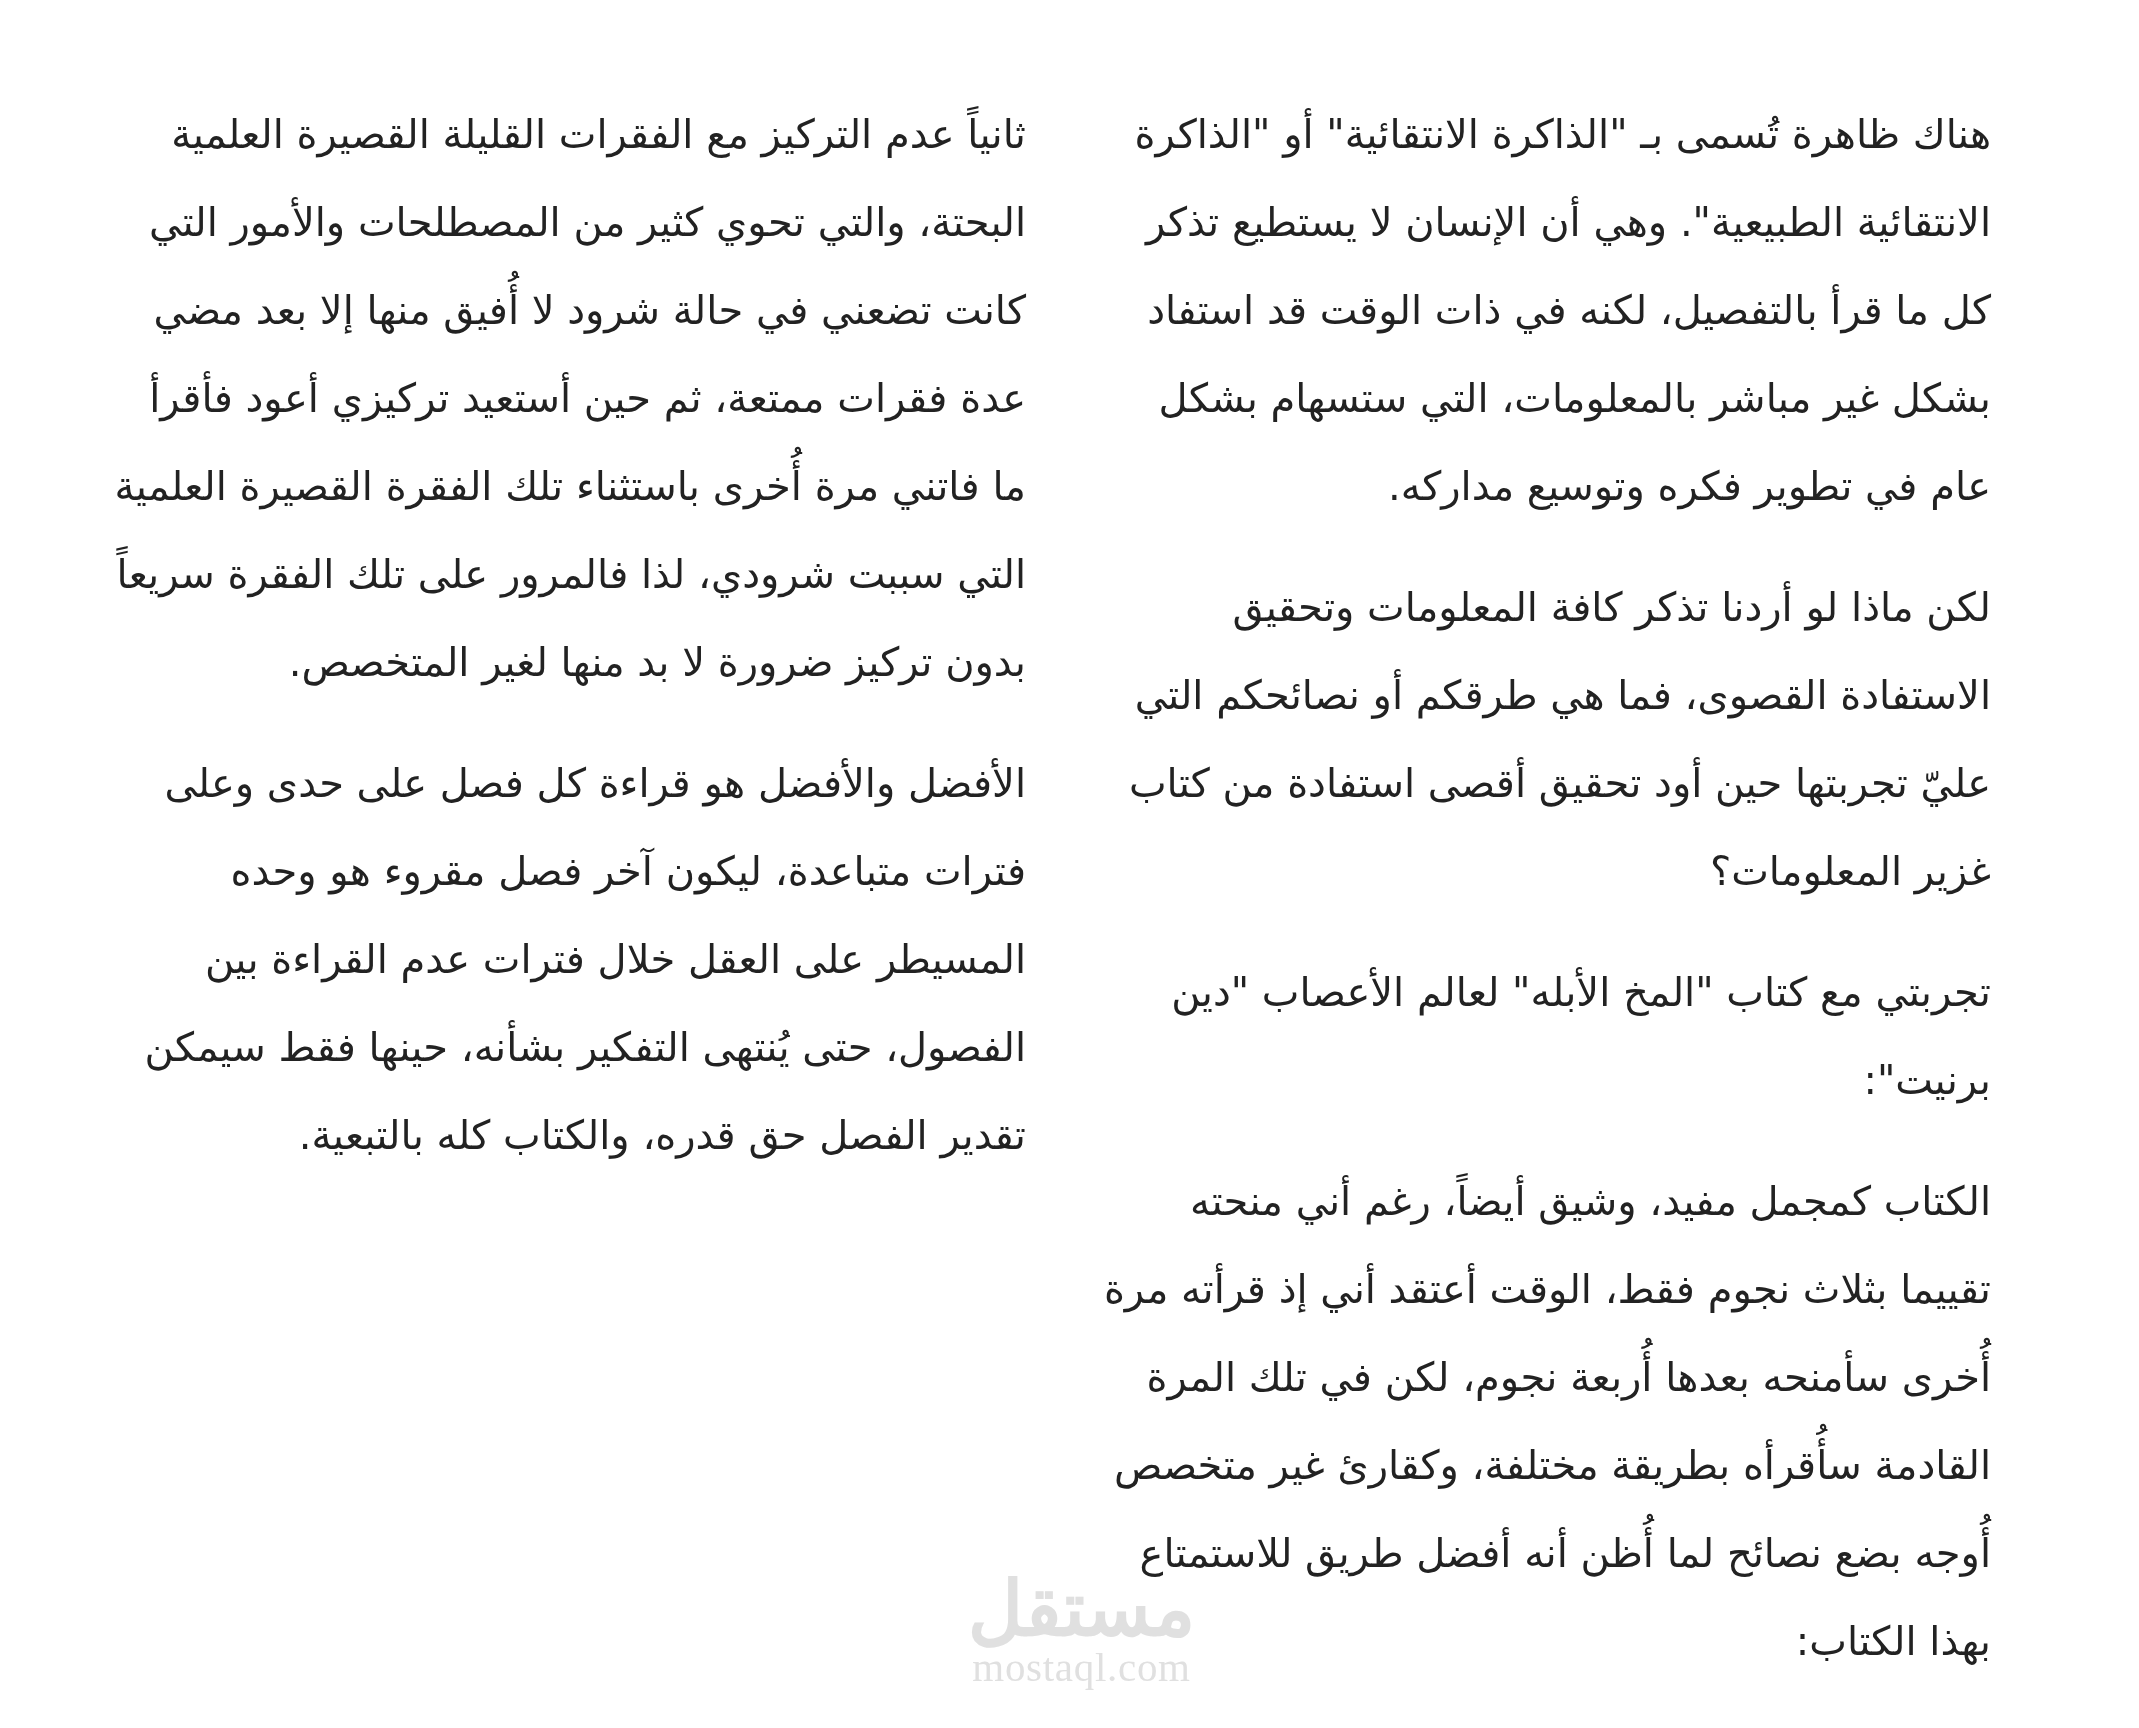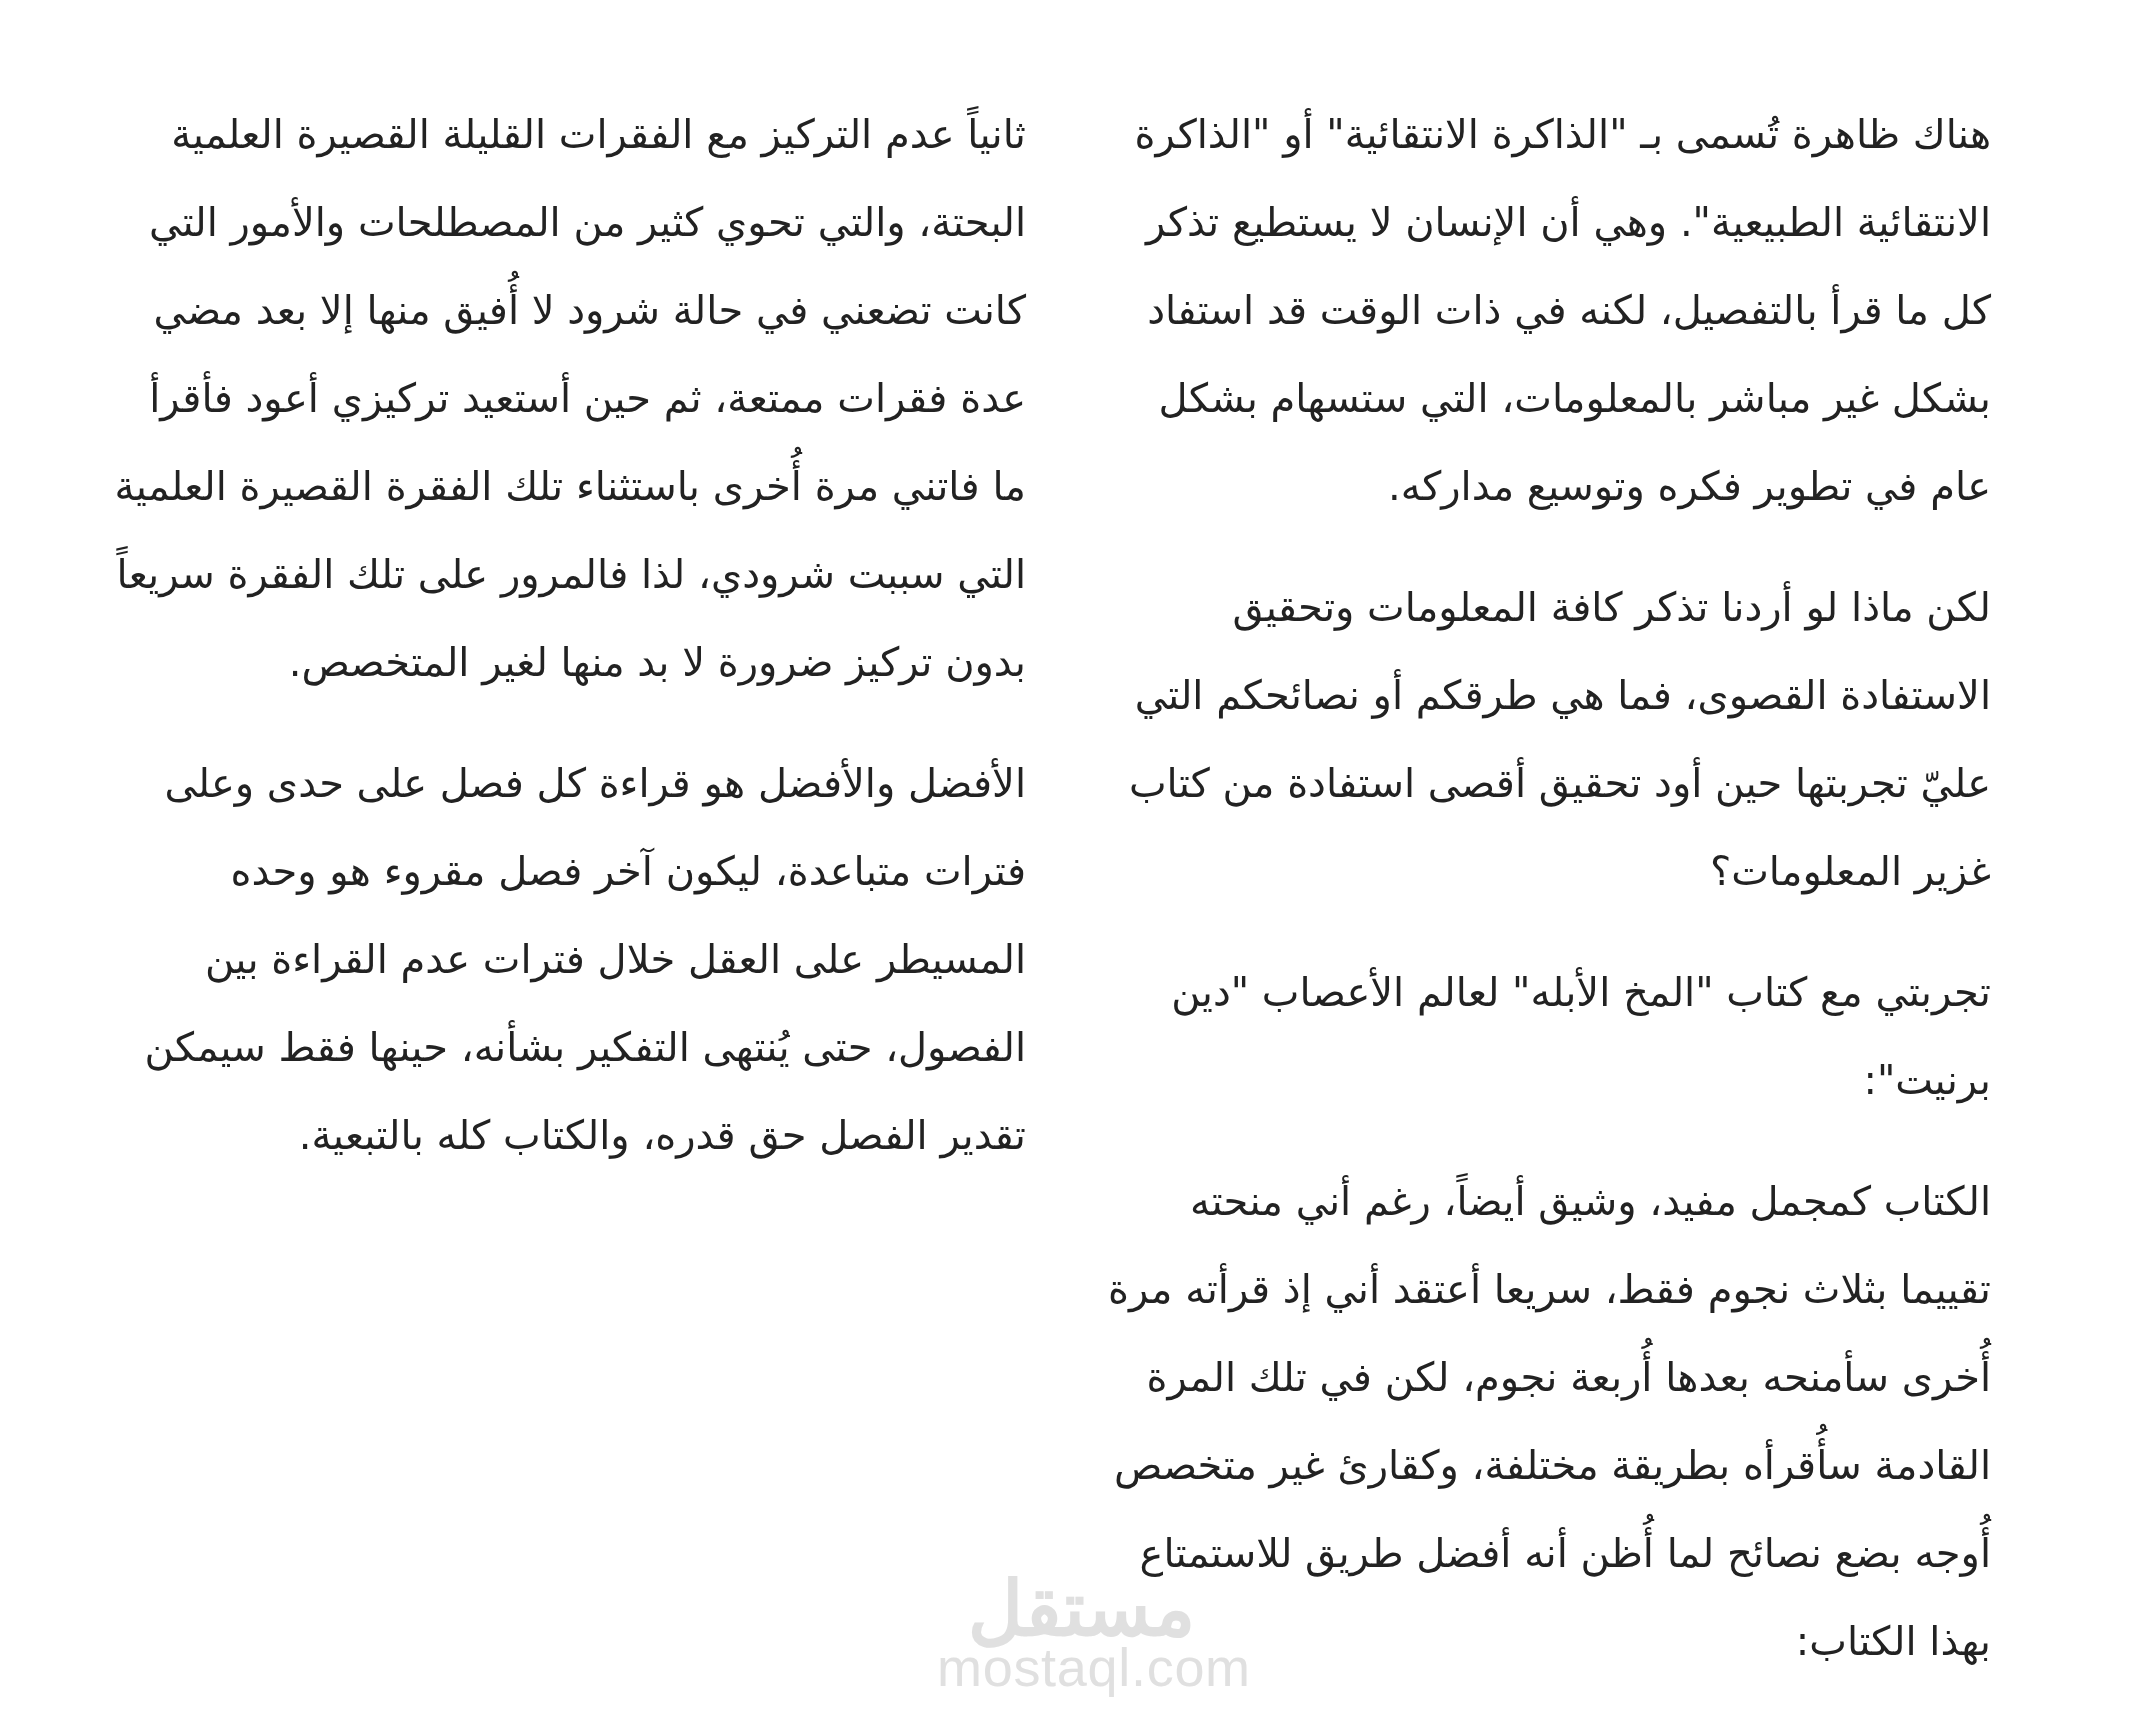--- a/index.html
+++ b/index.html
@@ -52,36 +52,36 @@
     .wm-arabic {
       display: block;
       font-family: Liberation Serif, serif;
       font-weight: bold;
       font-size: 76px;
       line-height: 76px;
       direction: rtl;
     }
     .wm-latin {
       display: block;
-      font-family: Liberation Sans, sans-serif;
-      font-size: 54px;
+      font-family: Liberation Serif, serif;
+      font-size: 41px;
       line-height: 41px;
       letter-spacing: 0.7px;
     }
   </style>
 </head>
 <body>
 
 <div class="page">
 
   <div class="column col-right">
     <p class="para">هناك ظاهرة تُسمى بـ "الذاكرة الانتقائية" أو "الذاكرة الانتقائية الطبيعية". وهي أن الإنسان لا يستطيع تذكر كل ما قرأ بالتفصيل، لكنه في ذات الوقت قد استفاد بشكل غير مباشر بالمعلومات، التي ستسهام بشكل عام في تطوير فكره وتوسيع مداركه.</p>
     <p class="para">لكن ماذا لو أردنا تذكر كافة المعلومات وتحقيق الاستفادة القصوى، فما هي طرقكم أو نصائحكم التي عليّ تجربتها حين أود تحقيق أقصى استفادة من كتاب غزير المعلومات؟</p>
     <p class="para">تجربتي مع كتاب "المخ الأبله" لعالم الأعصاب "دين برنيت":</p>
-    <p class="para">الكتاب كمجمل مفيد، وشيق أيضاً، رغم أني منحته تقييما بثلاث نجوم فقط، سريعا أعتقد أني إذ قرأته مرة أُخرى سأمنحه بعدها أُربعة نجوم، لكن في تلك المرة القادمة سأُقرأه بطريقة مختلفة، وكقارئ غير متخصص أُوجه بضع نصائح لما أُظن أنه أفضل طريق للاستمتاع بهذا الكتاب:</p>
+    <p class="para">الكتاب كمجمل مفيد، وشيق أيضاً، رغم أني منحته تقييما بثلاث نجوم فقط، الوقت أعتقد أني إذ قرأته مرة أُخرى سأمنحه بعدها أُربعة نجوم، لكن في تلك المرة القادمة سأُقرأه بطريقة مختلفة، وكقارئ غير متخصص أُوجه بضع نصائح لما أُظن أنه أفضل طريق للاستمتاع بهذا الكتاب:</p>
   </div>
 
   <div class="column col-left">
     <p class="para">ثانياً عدم التركيز مع الفقرات القليلة القصيرة العلمية البحتة، والتي تحوي كثير من المصطلحات والأمور التي كانت تضعني في حالة شرود لا أُفيق منها إلا بعد مضي عدة فقرات ممتعة، ثم حين أستعيد تركيزي أعود فأقرأ ما فاتني مرة أُخرى باستثناء تلك الفقرة القصيرة العلمية التي سببت شرودي، لذا فالمرور على تلك الفقرة سريعاً بدون تركيز ضرورة لا بد منها لغير المتخصص.</p>
     <p class="para">الأفضل والأفضل هو قراءة كل فصل على حدى وعلى فترات متباعدة، ليكون آخر فصل مقروء هو وحده المسيطر على العقل خلال فترات عدم القراءة بين الفصول، حتى يُنتهى التفكير بشأنه، حينها فقط سيمكن تقدير الفصل حق قدره، والكتاب كله بالتبعية.</p>
   </div>
 
   <div class="watermark">
     <span class="wm-arabic">مستقل</span>
     <span class="wm-latin">mostaql.com</span>

